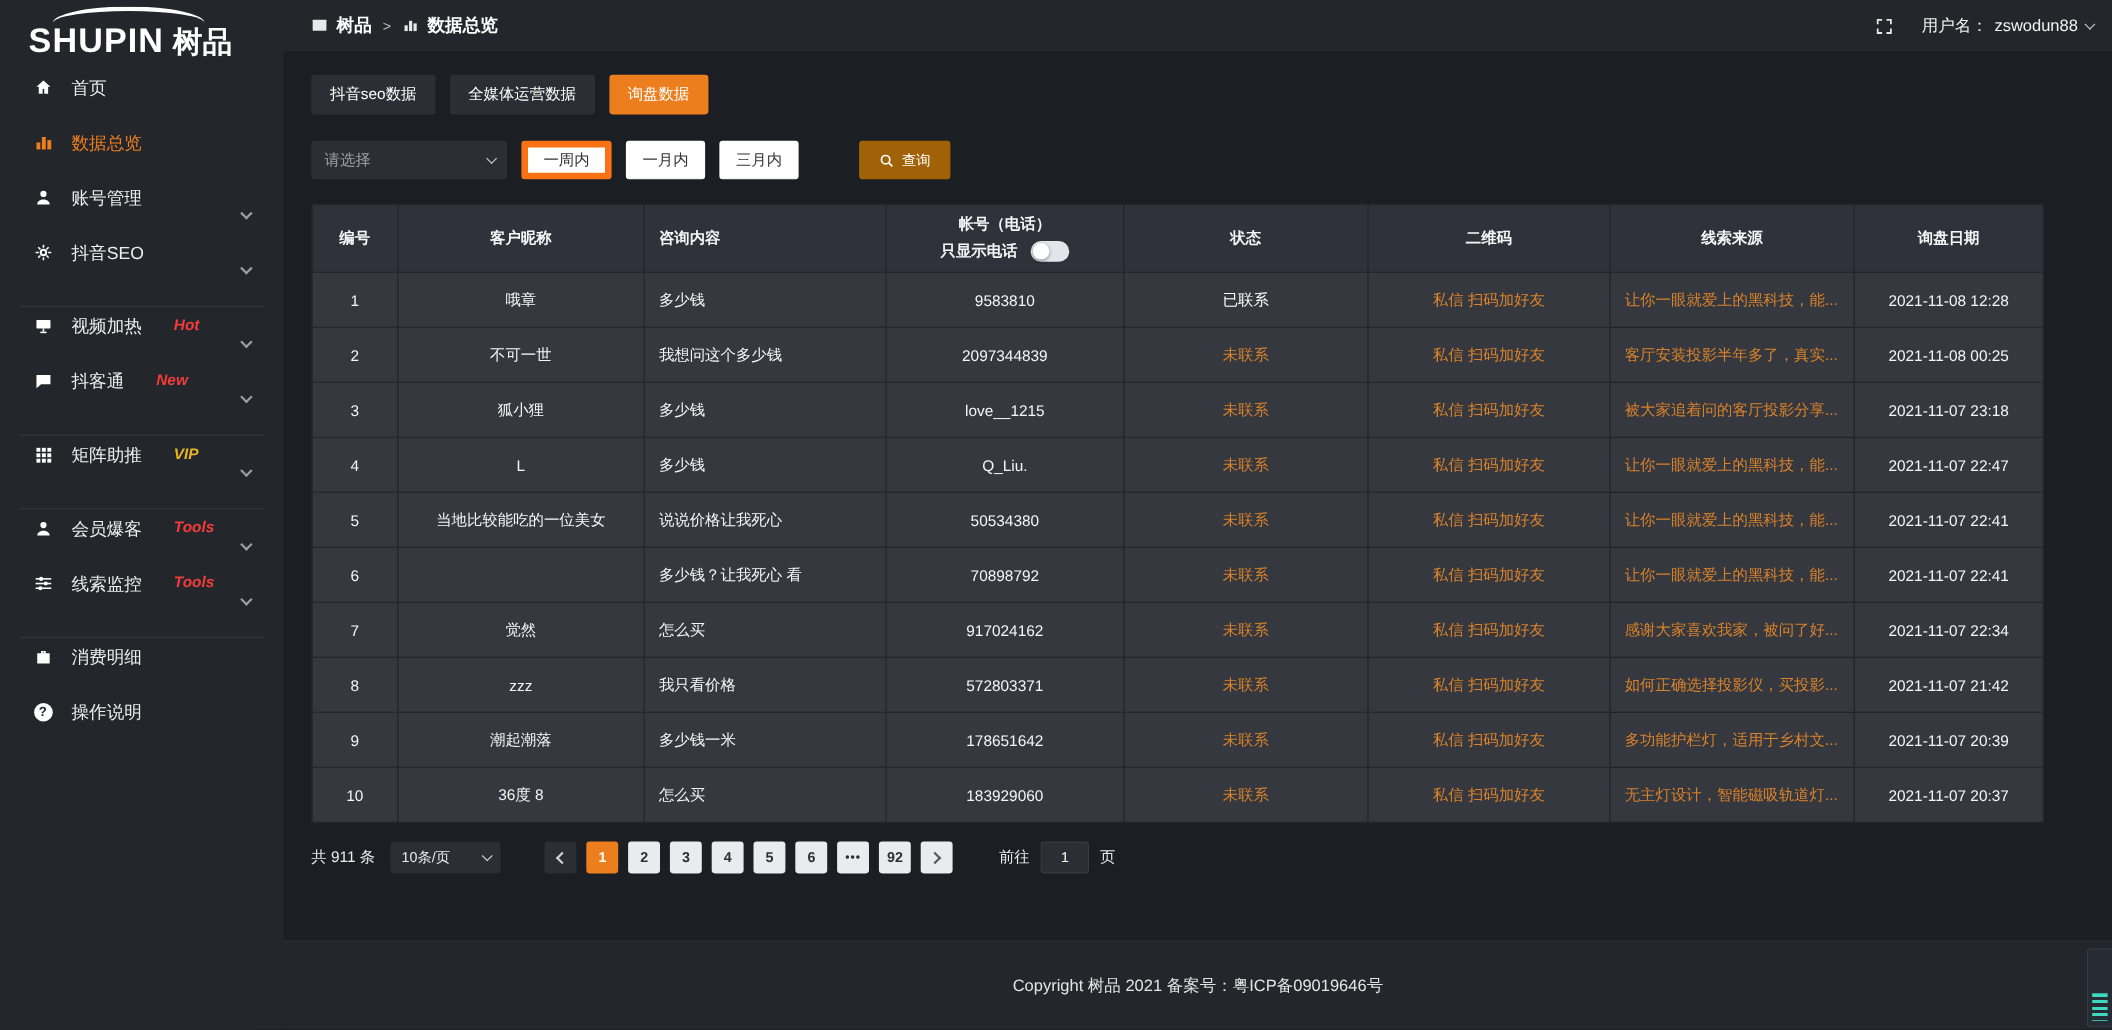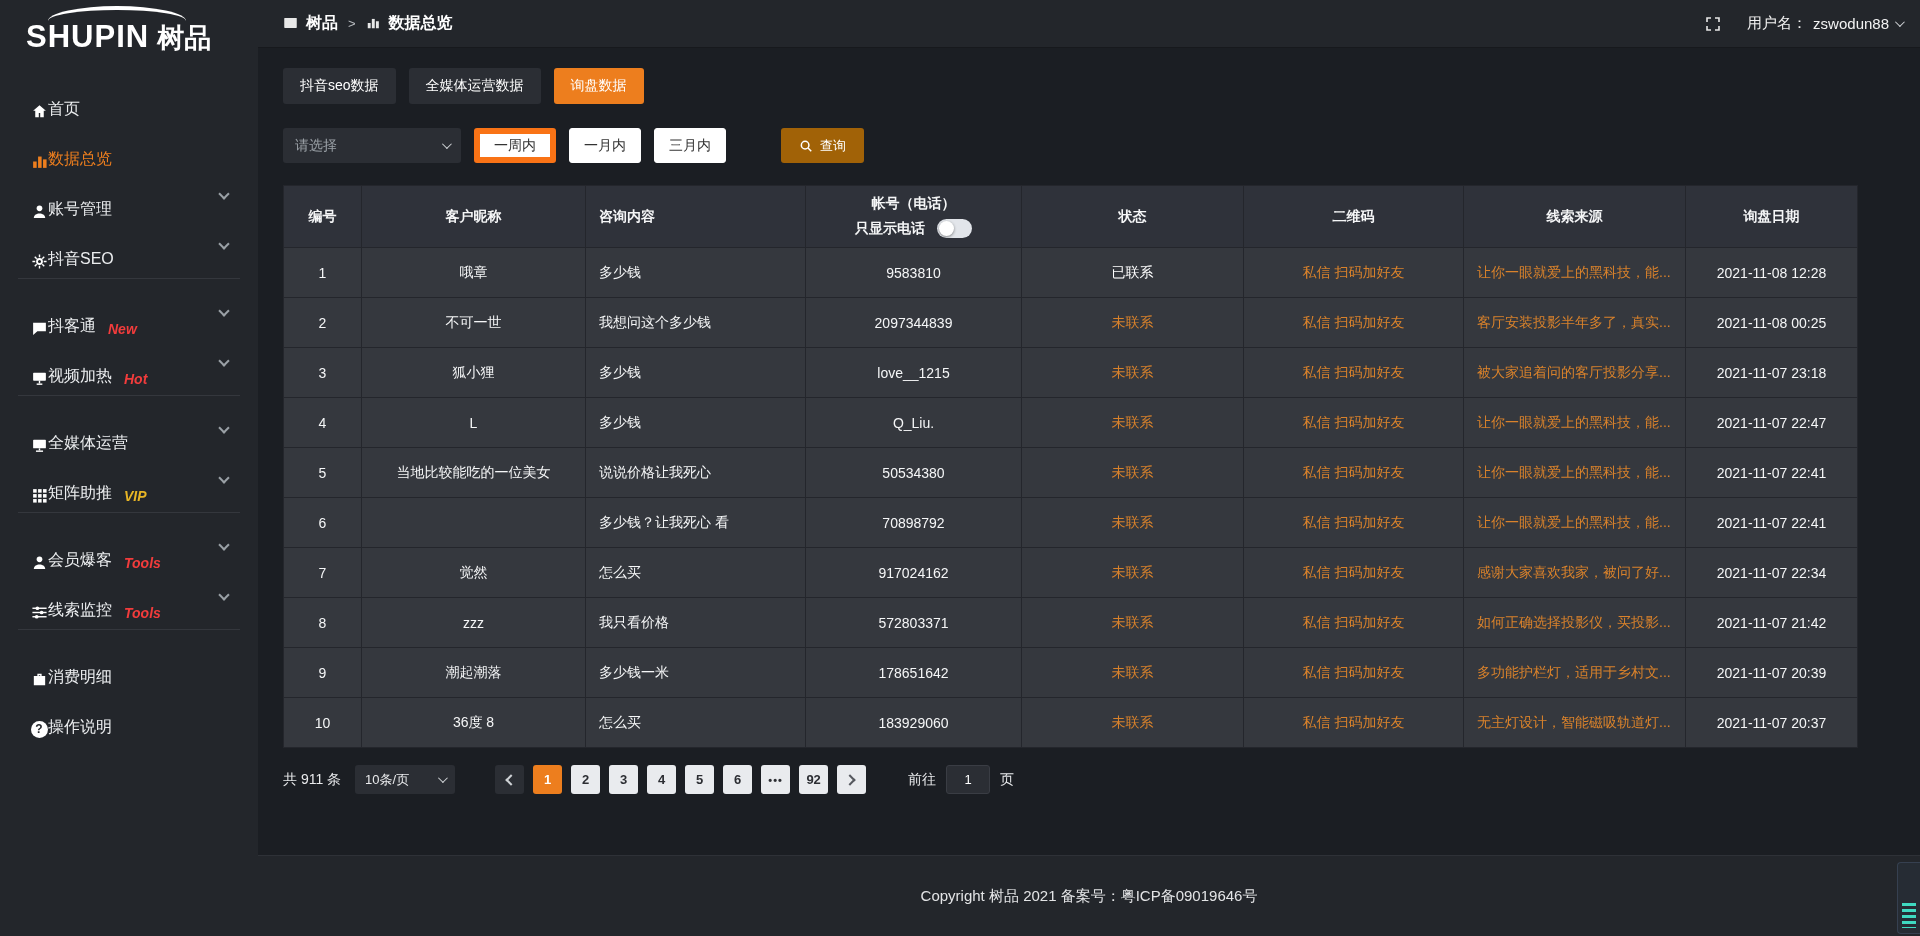--- a/index.html
+++ b/index.html
@@ -9,21 +9,21 @@
     background:#1b1e23; color:#fff; overflow:hidden; position:relative;
   }
   
   .sidebar { position:absolute; left:0; top:0; bottom:0; width:258px; background:#23262b; z-index:5; }
   .logo { padding:6px 0 0 26px; }
   .logo-arc { width:138px; height:15px; border-top:4px solid #fff; border-radius:50% 50% 0 0/100% 100% 0 0; margin-left:22px; }
   .logo-row { display:flex; align-items:baseline; gap:8px; margin-top:-2px; }
   .logo-en { font-size:31px; font-weight:800; letter-spacing:1px; }
   .logo-cn { font-size:27px; font-weight:800; }
   .menu { margin-top:14px; }
-  .side-item { position:relative; height:50px; display:flex; align-items:flex-end; padding-left:30px; color:#eceef0; font-size:16px; cursor:pointer; }
+  .side-item { position:relative; height:50px; display:flex; align-items:flex-start; padding-left:30px; gap:17px; color:#eceef0; font-size:16px; cursor:pointer; }
   .side-item .s-icon { width:18px; height:18px; flex:0 0 18px; display:flex; align-items:center; justify-content:center; color:#fff; }
   .side-item.active { color:#ED7E1E; }
   .side-item.active .s-icon { color:#ED7E1E; }
   .badge { font-style:italic; font-weight:700; font-size:14px; margin-left:12px; }
   .badge.red { color:#F23C3C; }
   .badge.vip { color:#E8B525; }
   .chev { width:8px; height:8px; border-right:2px solid #9aa0a6; border-bottom:2px solid #9aa0a6; transform:rotate(45deg); position:absolute; right:30px; top:20px; }
   .sep { height:1px; background:#34373d; margin:8px 18px; }
   .q-icon { width:17px; height:17px; border-radius:50%; background:#fff; color:#23262b; font-weight:800; font-size:12px; line-height:17px; text-align:center; }
   .q-icon::before { content:"?"; }
@@ -136,54 +136,43 @@
       <span>抖音SEO</span>
       <span class="chev"></span>
     </div>
 
 
     <div class="sep"></div>
 
     <div class="side-item">
       <span class="s-icon">
           <svg width="17" height="17" viewBox="0 0 24 24" fill="currentColor">
-            <path d="M3 4h18v12H9l-6 5z"></path>
-          </svg>
-        </span>
-      <span>抖客通</span>
-      <span class="badge red">New</span>
-      <span class="chev"></span>
-    </div>
-
-    <div class="side-item">
-      <span class="s-icon">
-          <svg width="17" height="17" viewBox="0 0 24 24" fill="currentColor">
             <rect x="3" y="4" width="18" height="11" rx="1"></rect>
             <rect x="11" y="15" width="2" height="4"></rect>
             <rect x="8" y="19" width="8" height="2"></rect>
           </svg>
         </span>
       <span>视频加热</span>
       <span class="badge red">Hot</span>
       <span class="chev"></span>
     </div>
 
+    <div class="side-item">
+      <span class="s-icon">
+          <svg width="17" height="17" viewBox="0 0 24 24" fill="currentColor">
+            <path d="M3 4h18v12H9l-6 5z"></path>
+          </svg>
+        </span>
+      <span>抖客通</span>
+      <span class="badge red">New</span>
+      <span class="chev"></span>
+    </div>
+
     <div class="sep"></div>
 
-    <div class="side-item">
-      <span class="s-icon">
-          <svg width="17" height="17" viewBox="0 0 24 24" fill="currentColor">
-            <rect x="3" y="4" width="18" height="12" rx="1"></rect>
-            <rect x="11" y="16" width="2" height="3"></rect>
-            <rect x="7" y="19" width="10" height="2"></rect>
-          </svg>
-        </span>
-      <span>全媒体运营</span>
-      <span class="chev"></span>
-    </div>
 
     <div class="side-item">
       <span class="s-icon">
           <svg width="17" height="17" viewBox="0 0 24 24" fill="currentColor">
             <rect x="3" y="3" width="5" height="5"></rect>
             <rect x="10" y="3" width="5" height="5"></rect>
             <rect x="17" y="3" width="5" height="5"></rect>
             <rect x="3" y="10" width="5" height="5"></rect>
             <rect x="10" y="10" width="5" height="5"></rect>
             <rect x="17" y="10" width="5" height="5"></rect>

